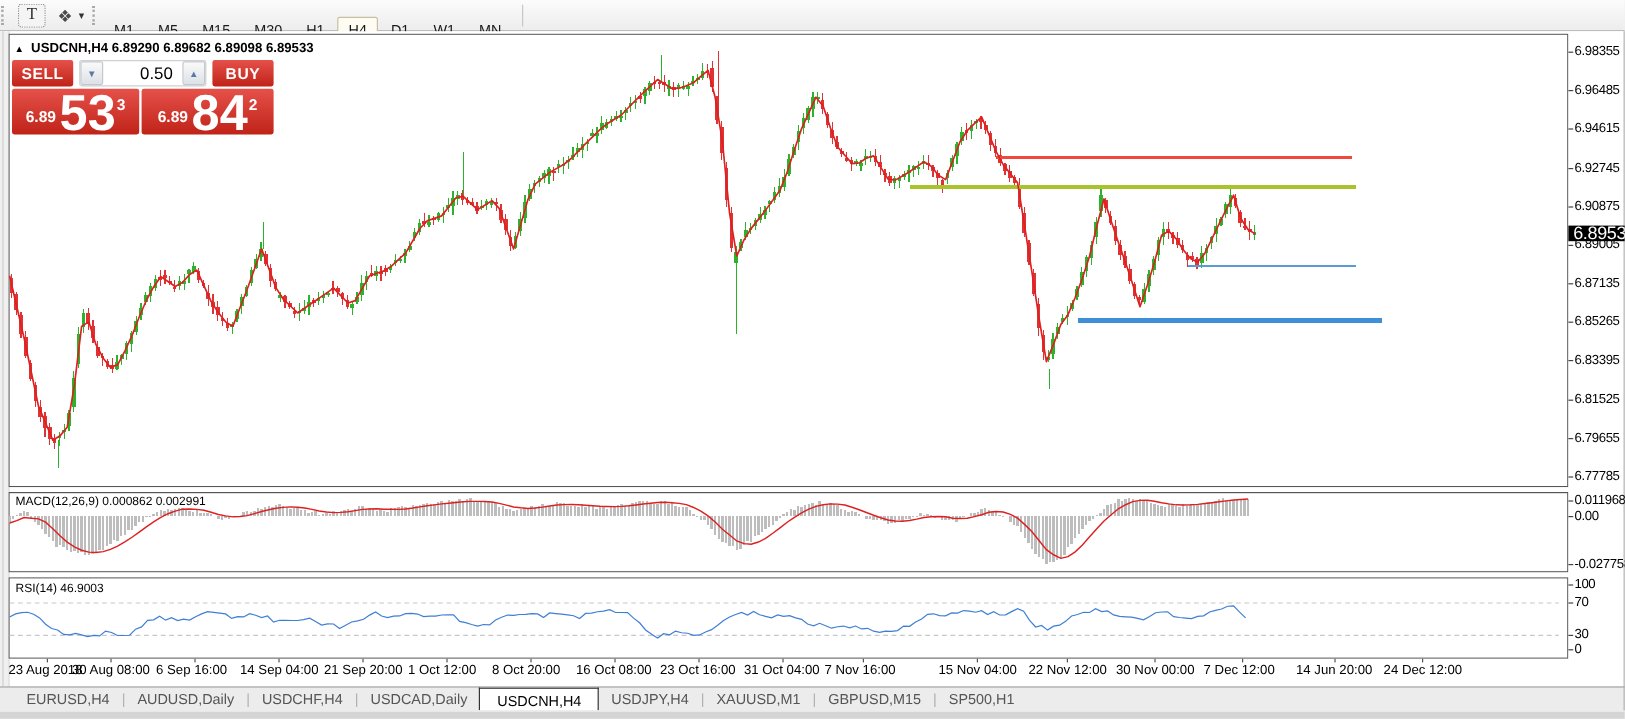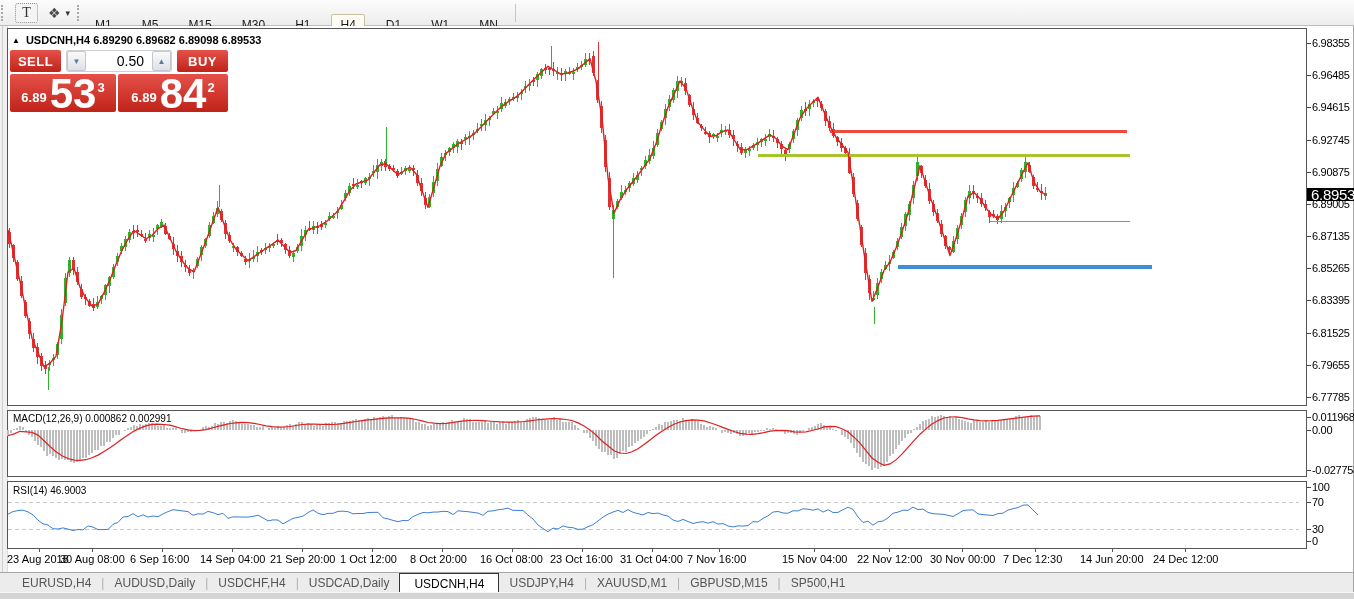--- a/index.html
+++ b/index.html
@@ -9,21 +9,21 @@
   
   .toolbar{left:0;top:0;width:1354px;height:25px;background:linear-gradient(#fcfcfc,#ededed);
     border-bottom:1px solid #bdbdbd;display:flex;align-items:center;}
   .grip{width:0;height:16px;border-left:2px dotted #a9a9a9;margin:0 7px;}
   .t-btn{width:21px;height:18px;margin-left:5px;border:1px dotted #8f8f8f;border-radius:3px;
     display:flex;align-items:center;justify-content:center;
     font-family:"Liberation Serif",serif;font-size:14px;color:#333;background:#f4f4f4;}
   .draw-btn{display:flex;align-items:center;margin-left:10px;color:#4a4a4a;}
   .draw-glyph{font-size:14px;line-height:14px;}
   .caret{font-size:9px;color:#333;margin-left:5px;}
-  .tf-wrap{display:flex;align-items:center;gap:12px;margin-top:24px;}
+  .tf-wrap{display:flex;align-items:center;gap:2px;margin-top:24px;}
   .tf-btn{padding:3px 8px;font-size:12px;color:#1a1a1a;background:transparent;border:1px solid transparent;border-radius:2px;}
   .tf-btn.active{background:#fdfbf2;border:1px solid #c9c0a4;}
   .vsep{width:0;height:18px;border-left:1px solid #c6c6c6;margin:0 8px;}
   
   .content-bg{left:0;top:26px;width:1354px;height:546px;background:#ffffff;}
   .left-gutter{left:0;top:26px;width:7px;height:546px;background:#f0f0f0;border-right:1px solid #dcdcdc;}
   .left-gutter::before{content:"";position:absolute;left:2px;top:0;width:1px;height:100%;background:#cfcfcf;}
   .right-edge{left:1353px;top:26px;width:1px;height:566px;background:#a8a8a8;}
   svg.panel{position:absolute;display:block;}
   .panel-label{font-size:10px;color:#000;white-space:nowrap;}
@@ -1106,19 +1106,19 @@
     <div class="date-label" style="left: 620px;">31 Oct 04:00</div>
     <div class="date-tick" style="left: 652px;"></div>
     <div class="date-label" style="left: 687px;">7 Nov 16:00</div>
     <div class="date-tick" style="left: 719px;"></div>
     <div class="date-label" style="left: 782px;">15 Nov 04:00</div>
     <div class="date-tick" style="left: 814px;"></div>
     <div class="date-label" style="left: 857px;">22 Nov 12:00</div>
     <div class="date-tick" style="left: 889px;"></div>
     <div class="date-label" style="left: 930px;">30 Nov 00:00</div>
     <div class="date-tick" style="left: 962px;"></div>
-    <div class="date-label" style="left: 1003px;">7 Dec 12:30</div>
+    <div class="date-label" style="left: 1003px;">7 Dec 12:00</div>
     <div class="date-tick" style="left: 1035px;"></div>
     <div class="date-label" style="left: 1080px;">14 Jun 20:00</div>
     <div class="date-tick" style="left: 1112px;"></div>
     <div class="date-label" style="left: 1153px;">24 Dec 12:00</div>
     <div class="date-tick" style="left: 1185px;"></div>
   </div>
 
 </body></html>

